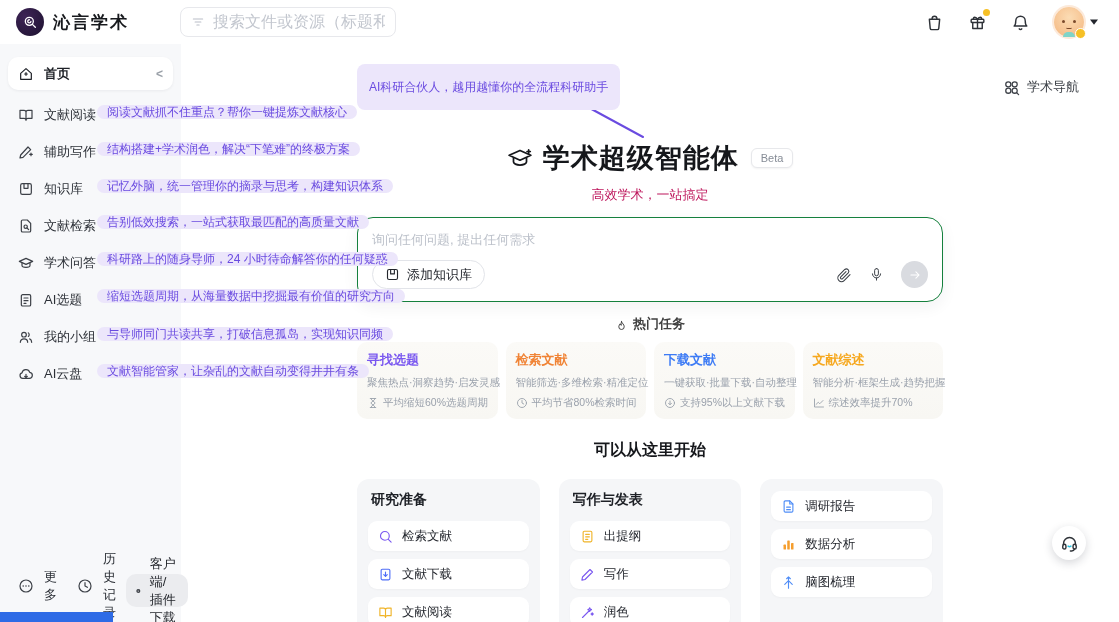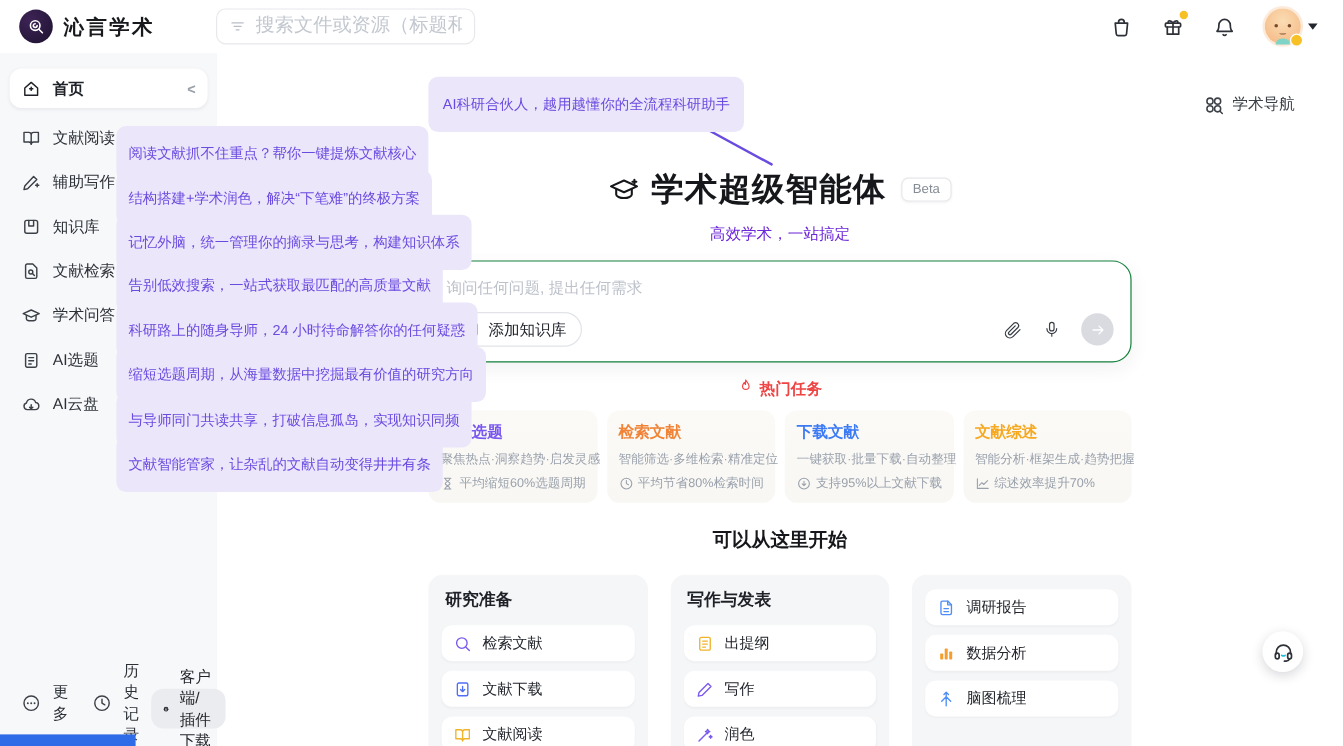--- a/index.html
+++ b/index.html
@@ -35,44 +35,44 @@
   .collapse{margin-left:auto;color:#9aa0a8;font-size:12px;cursor:pointer;line-height:1}
   .side-item{display:flex;align-items:center;gap:10px;height:24px;margin:13px 10px 0;font-size:13px;color:#2c3037;cursor:pointer}
   .side-item svg{color:#3c4047;flex:none}
   .side-footer{margin-top:auto;display:flex;flex-direction:row}
   .side-footer .side-item{margin:0 10px 14px}
   .side-dl-pill{background:#ebecef;border-radius:10px;height:33px;display:flex;align-items:center;gap:9px;padding:0 10px;font-size:13px;color:#1e2127;cursor:pointer}
   .side-dl-pill svg{color:#23262d}
   .bottom-banner{position:absolute;left:0;bottom:0;width:113px;height:10px;background:#2e6be6;z-index:8}
 
   
-  .tip{position:absolute;left:97px;background:#ece6fb;color:#6a4be0;font-size:12px;line-height:14px;padding:16px 10px;border-radius:8px;white-space:nowrap;z-index:6}
+  .tip{position:absolute;left:97px;background:#ece6fb;color:#6a4be0;font-size:12px;line-height:14px;padding:0 10px;border-radius:8px;white-space:nowrap;z-index:6}
 
   
   .main{flex:1;position:relative;background:#fff;overflow:hidden}
   .content{width:586px;margin:0 auto;position:relative}
   .hero-row{height:26px;margin-top:20px}
   .hero-tip{display:inline-block;background:#ece6fb;color:#6a4be0;font-size:12px;line-height:14px;padding:16px 12px;border-radius:8px}
   .arrow-svg{position:absolute;left:384px;top:48px;pointer-events:none}
   .nav-link{position:absolute;top:34px;right:40px;display:flex;gap:7px;align-items:center;font-size:13px;color:#3c4047;cursor:pointer}
   .title-row{display:flex;align-items:center;justify-content:center;gap:10px;margin-top:50px}
   .page-title{font-size:27px;font-weight:800;color:#15171b;letter-spacing:1px}
   .beta{font-size:11px;color:#868c96;border:1px solid #e7e8eb;background:#fff;border-radius:6px;padding:3px 9px;box-shadow:0 1px 2px rgba(0,0,0,.05);margin-left:2px}
-  .subtitle{text-align:center;font-size:13px;color:#6d28d9;margin-top:10px}
+  .subtitle{text-align:center;font-size:13px;color:#be185d;margin-top:10px}
 
   .ask-card{margin-top:13px;background:#fff;border:1px solid #15803d;border-radius:16px;box-shadow:0 5px 16px rgba(30,35,48,.06);padding:14px 14px 12px;height:85px;display:flex;flex-direction:column;justify-content:space-between}
   .ask-input{border:0;outline:0;width:100%;font-size:13px;color:#333;font-family:inherit}
   .ask-input::placeholder{color:#bcc1ca}
   .ask-bottom{display:flex;align-items:center}
   .kb-btn{display:flex;align-items:center;gap:7px;border:1px solid #e2e4e9;border-radius:15px;height:29px;padding:0 12px;font-size:13px;color:#23262d;background:#fff;cursor:pointer}
   .ask-actions{margin-left:auto;display:flex;align-items:center;gap:17px;color:#3a3f46}
   .act{cursor:pointer;display:flex}
   .send-btn{width:27px;height:27px;border-radius:50%;background:#d9dbe0;display:flex;align-items:center;justify-content:center;cursor:pointer}
 
-  .hot-heading{display:flex;align-items:flex-start;justify-content:center;gap:5px;margin-top:13px;font-size:13px;color:#ef4444;font-weight:bold}
+  .hot-heading{display:flex;align-items:flex-end;justify-content:center;gap:5px;margin-top:13px;font-size:13px;color:#404040;font-weight:bold}
   .task-cards{display:flex;gap:8px;margin-top:9px}
   .task-card{flex:1;border-radius:10px;padding:9px 10px;background:linear-gradient(180deg,#fbfaf7,#f8f7f3);cursor:pointer;min-width:0}
   .task-title{font-size:13px;font-weight:bold}
   .tc0{color:#7a58f0}.tc1{color:#f08335}.tc2{color:#3d7bf5}.tc3{color:#f6a81f}
   .task-desc{font-size:10.5px;color:#9aa1ac;margin-top:7px;white-space:nowrap}
   .task-stat{font-size:10.5px;color:#9aa1ac;margin-top:6px;display:flex;align-items:center;gap:4px;white-space:nowrap}
   .task-stat svg{flex:none}
 
   .start-heading{text-align:center;font-size:16px;font-weight:bold;color:#15171b;margin-top:21px}
   .columns{display:flex;gap:19px;margin-top:18px}
@@ -186,20 +186,28 @@
           <path d="M6 11.8v4c0 1.4 2.7 2.7 6 2.7s6-1.3 6-2.7v-4"></path>
         </svg>
       <span>学术问答</span>
     </div>
     <div class="side-item">
       <svg class="ic" width="16" height="16" viewBox="0 0 24 24">
           <rect x="5" y="4" width="14" height="17" rx="2"></rect>
           <path d="M9 9h6M9 13h6M9 17h3"></path>
         </svg>
       <span>AI选题</span>
+    </div>
+    <div class="side-item">
+      <svg class="ic" width="16" height="16" viewBox="0 0 24 24">
+          <circle cx="9" cy="8.5" r="3.5"></circle>
+          <path d="M3.5 20c0-3.2 2.5-5.3 5.5-5.3s5.5 2.1 5.5 5.3"></path>
+          <path d="M15.5 5.8a3.5 3.5 0 0 1 0 5.4M17.5 14.9c1.8.7 3 2.3 3 5.1"></path>
+        </svg>
+      <span>我的小组</span>
     </div>
     <div class="side-item">
       <svg class="ic" width="16" height="16" viewBox="0 0 24 24">
           <path d="M17 18.5a4.5 4.5 0 0 0 .6-8.96A6 6 0 0 0 6 10.3 4.2 4.2 0 0 0 7 18.5h10z"></path>
           <path d="M12 12.5v4.5M10 15.5l2 2 2-2"></path>
         </svg>
       <span>AI云盘</span>
     </div>
 
     <div class="side-footer">

